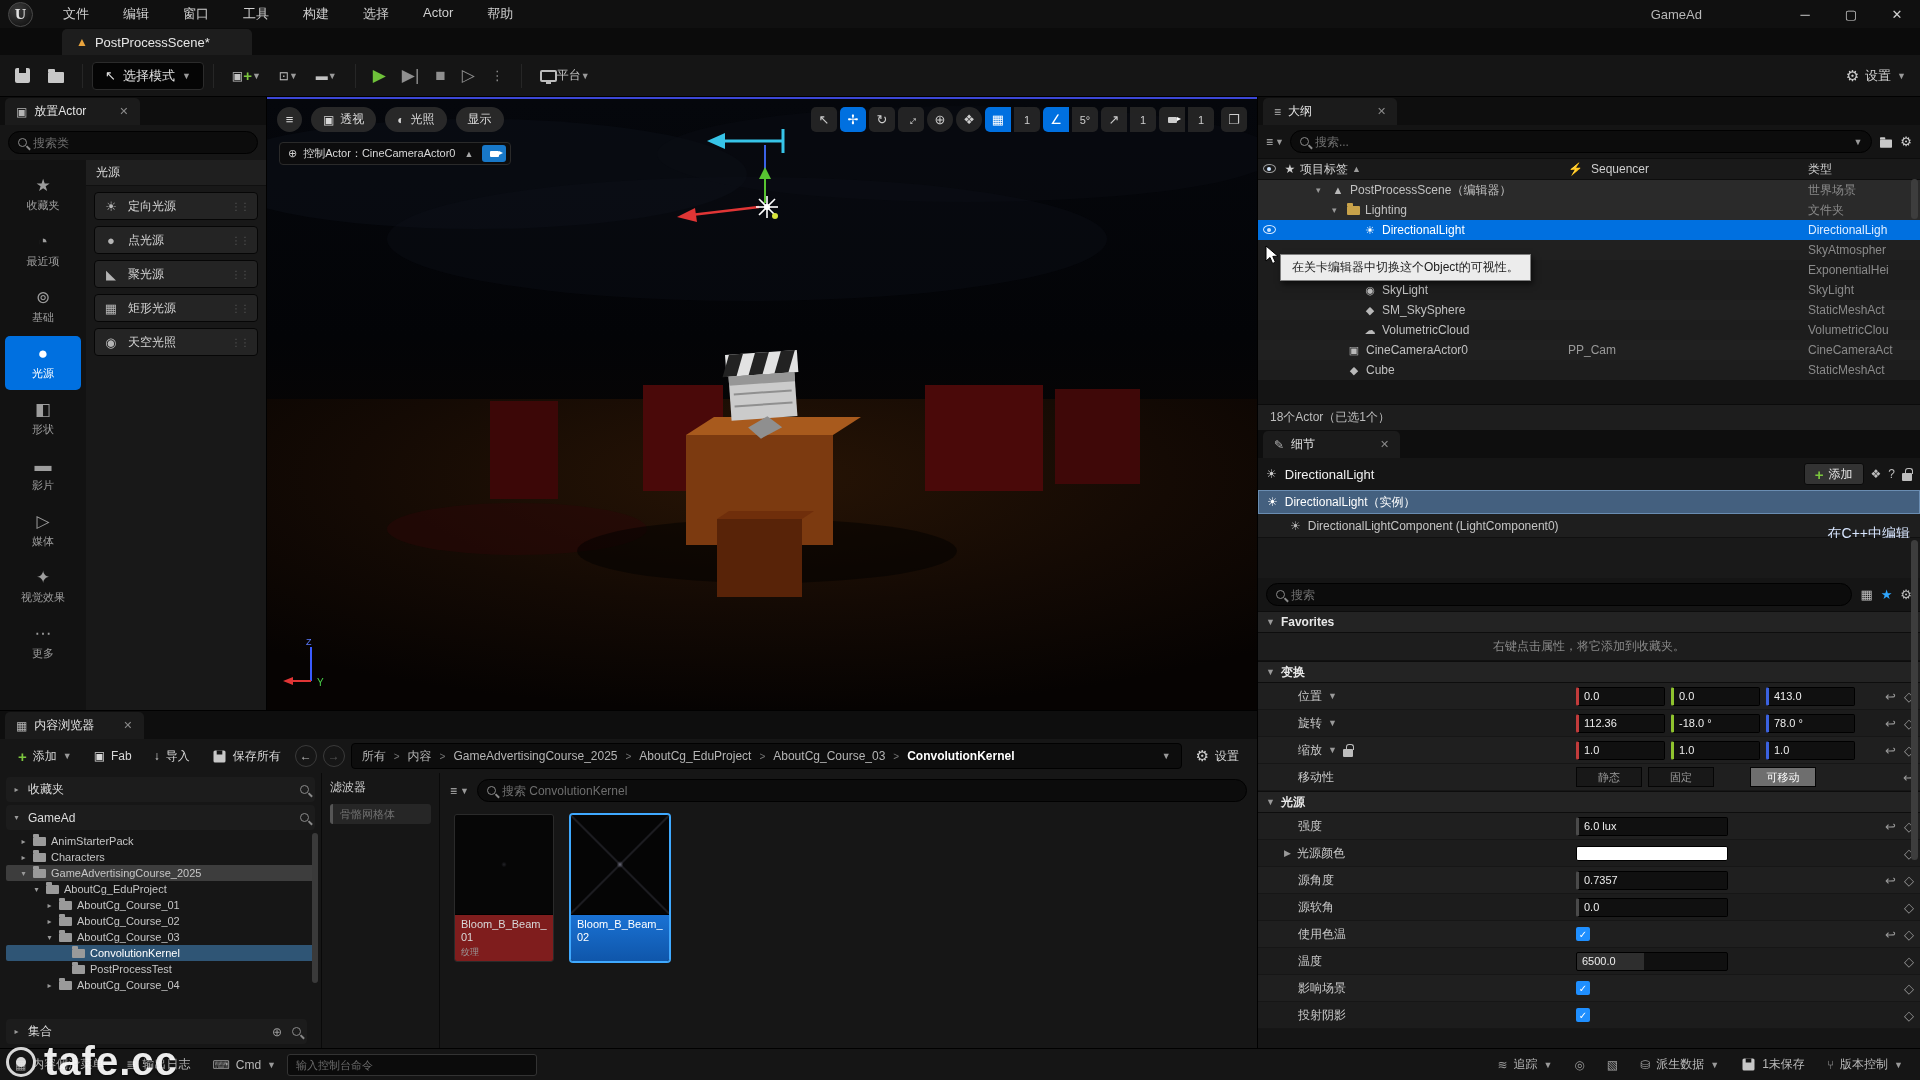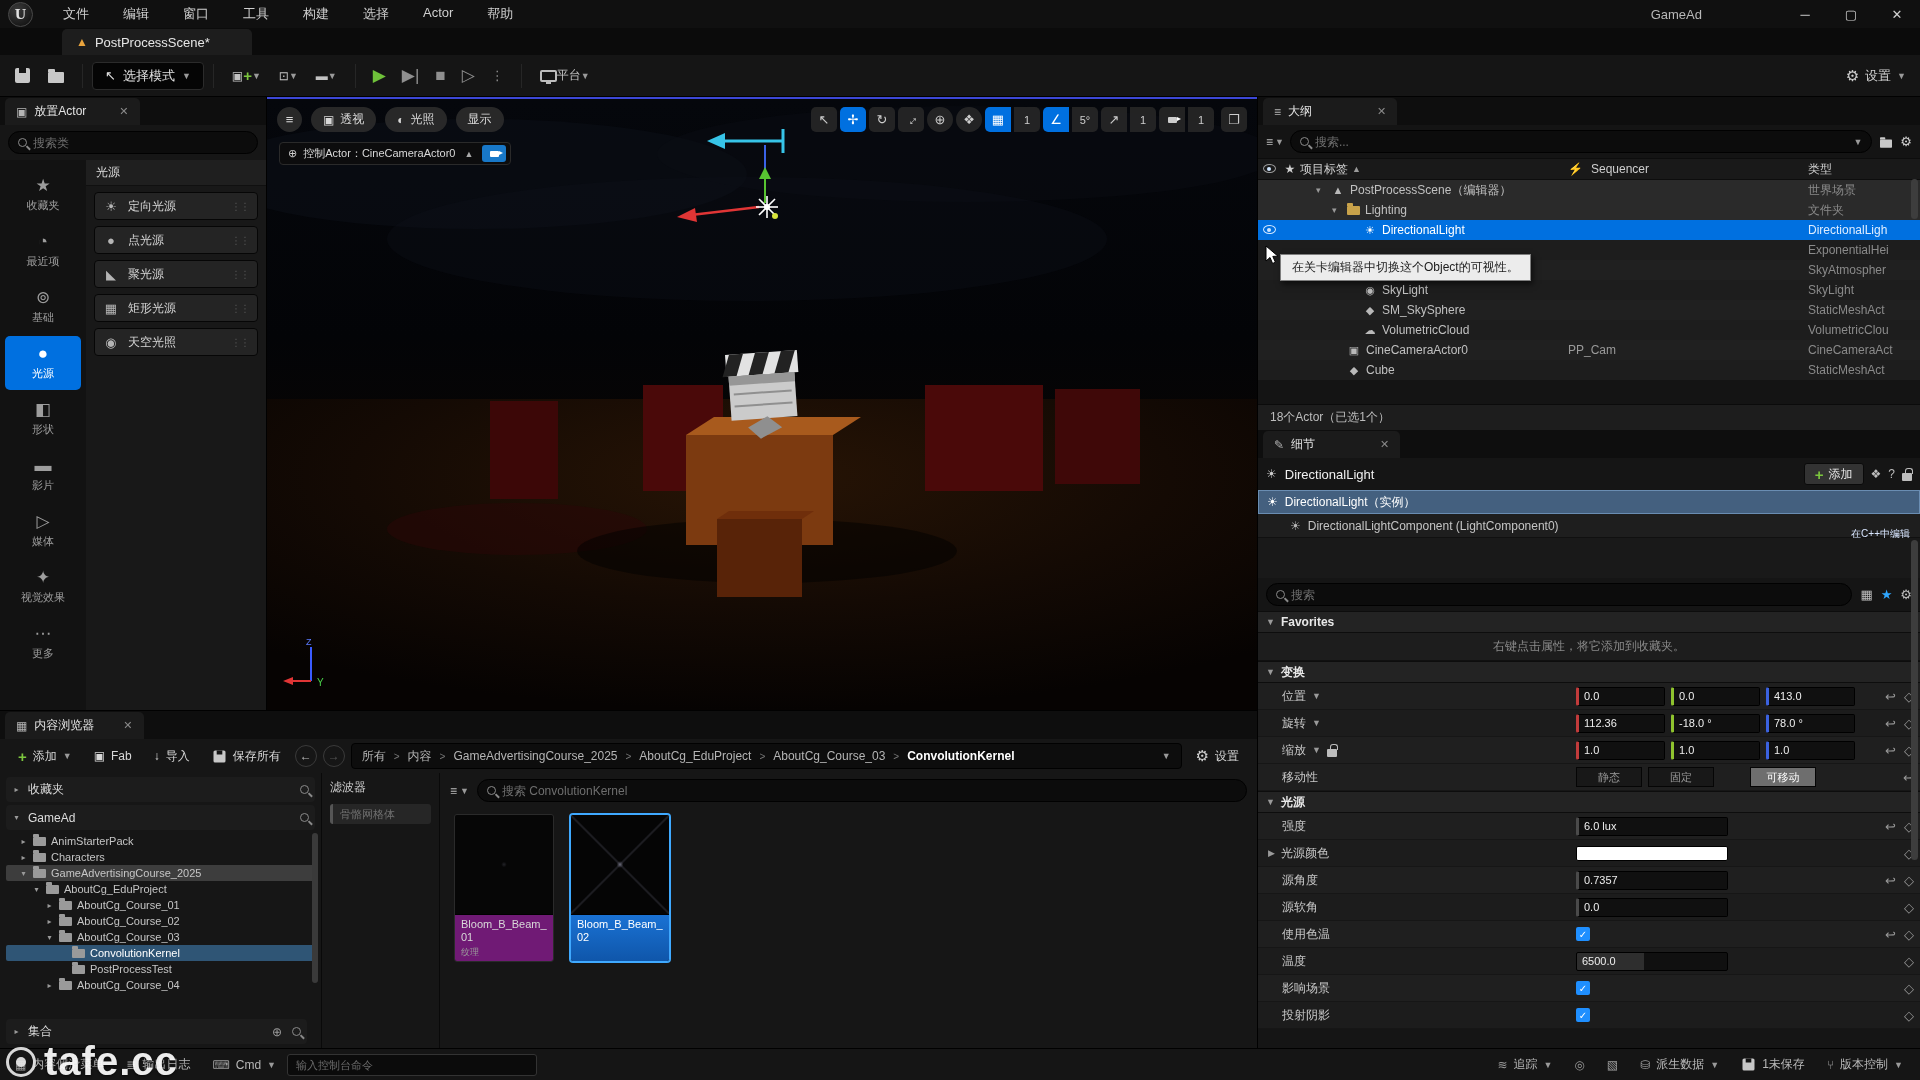--- a/index.html
+++ b/index.html
@@ -113,31 +113,31 @@
 
   
   .details { position:absolute; top:333px; left:0; right:0; bottom:0; display:flex; flex-direction:column; background:#151515; }
   .d-header { height:32px; display:flex; align-items:center; padding:0 8px; gap:8px; }
   .d-title { color:#f0f0f0; font-size:13px; }
   .d-hbtns { margin-left:auto; display:flex; align-items:center; gap:7px; }
   .d-add { background:#333333; border:1px solid #0a0a0a; border-radius:3px; height:22px; display:flex; align-items:center; gap:5px; padding:0 10px; color:#e8e8e8; }
   .d-circle { color:#bdbdbd; font-size:12px; }
   .d-instance { height:24px; background:#44607f; display:flex; align-items:center; gap:7px; padding-left:8px; color:#ffffff; border:1px solid #6a8db2; }
   .d-component { height:24px; background:#1e1e1e; display:flex; align-items:center; gap:7px; padding-left:32px; color:#c5c5c5; border-bottom:1px solid #101010; }
-  .d-cpp { margin-left:auto; margin-right:10px; color:#d8e6ff; text-decoration:underline; font-size:10px;margin-top:17px; }
+  .d-cpp { margin-left:auto; margin-right:10px; color:#d8e6ff; text-decoration:underline; font-size:14px;margin-top:17px; }
   .d-gap { height:40px; background:#191919; }
   .d-search-row { display:flex; align-items:center; gap:8px; padding:5px 8px; }
   .d-sicon { color:#bdbdbd; font-size:13px; }
   .star-blue { color:#2fa7ff; }
   .sec-head { height:22px; background:#232323; border-top:1px solid #0d0d0d; border-bottom:1px solid #0d0d0d; display:flex; align-items:center; gap:6px; padding-left:8px; color:#e8e8e8; font-weight:bold; font-size:12px; }
   .sec-arrow { font-size:9px; color:#9a9a9a; font-weight:normal; }
   .fav-hint { height:28px; background:#1d1d1d; display:flex; align-items:center; justify-content:center; color:#8a8a8a; border-bottom:1px solid #101010; }
   .prow { height:27px; display:flex; align-items:center; background:#1f1f1f; border-bottom:1px solid #161616; padding-right:6px; }
   .prow:nth-child(even) { background:#1c1c1c; }
-  .plabel { flex:1; padding-left:24px; color:#c9c9c9; display:flex; align-items:center; gap:6px; }
+  .plabel { flex:1; padding-left:40px; color:#c9c9c9; display:flex; align-items:center; gap:6px; }
   .val-area { width:288px; display:flex; align-items:center; gap:6px; }
   .vfield { height:19px; background:#101010; border:1px solid #000; border-radius:2px; display:flex; align-items:center; padding:0 5px; color:#eeeeee; font-size:11px; overflow:hidden; white-space:nowrap; }
   .v3 { width:89px; } .v1 { width:152px; }
   .bar-x { border-left:3px solid #c23b3b; } .bar-y { border-left:3px solid #8fc32e; } .bar-z { border-left:3px solid #3b62e0; } .bar-n { border-left:3px solid #4a4a4a; }
   .fill-temp { background:linear-gradient(to right, #2e2e2e 0 45%, #101010 45%); }
   .acts { width:50px; display:flex; align-items:center; justify-content:flex-end; gap:8px; color:#9a9a9a; font-size:13px; }
   .seg { width:66px; height:20px; display:flex; align-items:center; justify-content:center; background:#181818; border:1px solid #050505; color:#9a9a9a; font-size:11px; }
   .seg.on { background:#6e6e6e; color:#ffffff;margin-left:30px; }
   .checkbox { width:14px; height:14px; background:#1f8fff; border-radius:2px; display:flex; align-items:center; justify-content:center; color:#fff; font-size:10px; }
   .swatch { width:152px; height:15px; background:#ffffff; border-radius:2px; border:1px solid #000; }
@@ -174,21 +174,21 @@
   .funnel { color:#bdbdbd; display:flex; align-items:center; gap:3px; }
   .tiles { display:flex; gap:16px; padding:10px 0 0 14px; }
   .tile { width:100px; border:1px solid #2a2a2a; border-radius:3px; overflow:hidden; background:#1e1e1e; }
   .tile.sel { border:1px solid #3fa9ff; box-shadow:0 0 0 1px #3fa9ff; }
   .thumb { width:100%; height:100px; background:
       radial-gradient(circle at 50% 50%, rgba(150,150,170,0.55) 0%, transparent 5%),
       linear-gradient(45deg, transparent 48.8%, rgba(110,110,130,0.28) 50%, transparent 51.2%),
       linear-gradient(-45deg, transparent 48.8%, rgba(110,110,130,0.28) 50%, transparent 51.2%),
       #050505; border-bottom:1px solid #000; }
   .tile.dim .thumb { background: radial-gradient(circle at 50% 50%, rgba(120,120,140,0.25) 0%, transparent 4%), #060606; }
-  .tlabel { height:46px; background:#701a75; padding:3px 6px 2px 6px; display:flex; flex-direction:column; }
+  .tlabel { height:46px; background:#7f1d1d; padding:3px 6px 2px 6px; display:flex; flex-direction:column; }
   .tile.sel .tlabel { background:linear-gradient(#1a72d4,#0f56aa);gap:32px; }
   .tname { font-size:11px; line-height:13px; color:#d8d8d8; word-break:break-all; }
   .tile.sel .tname { color:#ffffff; }
   .ttype { margin-top:auto; font-size:9px; color:#9a9a9a; }
   .tile.sel .ttype { color:#dcebff; }
   .cb-footer { height:24px; display:flex; align-items:center; padding-left:14px; color:#9a9a9a; }
 
   
   .statusbar { position:absolute; left:0; right:0; bottom:0; height:32px; background:#151515; border-top:1px solid #010101; display:flex; align-items:center; z-index:40; }
   .sb-item { display:flex; align-items:center; gap:6px; padding:0 11px; color:#b8b8b8; font-size:12px; height:100%; }
@@ -573,43 +573,43 @@
           <span class="oc-label">
             <span class="o-name" style="padding-left: 48px;">
               <span class="o-exp"></span>
               <span class="o-ico">☀</span>
               <span>DirectionalLight</span>
             </span>
           </span>
           <span class="oc-seq"></span>
           <span class="oc-type">DirectionalLigh</span>
         </div>
+        <div class="out-row" style="background: rgb(32, 32, 32);">
+          <span class="oc-eye"></span>
+          <span class="oc-star"></span>
+          <span class="oc-label">
+            <span class="o-name" style="padding-left: 48px;">
+              <span class="o-exp"></span>
+              <span></span>
+            </span>
+          </span>
+          <span class="oc-seq"></span>
+          <span class="oc-type">SkyAtmospher</span>
+        </div>
         <div class="out-row" style="background: rgb(29, 29, 29);">
           <span class="oc-eye"></span>
           <span class="oc-star"></span>
           <span class="oc-label">
             <span class="o-name" style="padding-left: 48px;">
               <span class="o-exp"></span>
               <span></span>
             </span>
           </span>
           <span class="oc-seq"></span>
           <span class="oc-type">ExponentialHei</span>
-        </div>
-        <div class="out-row" style="background: rgb(32, 32, 32);">
-          <span class="oc-eye"></span>
-          <span class="oc-star"></span>
-          <span class="oc-label">
-            <span class="o-name" style="padding-left: 48px;">
-              <span class="o-exp"></span>
-              <span></span>
-            </span>
-          </span>
-          <span class="oc-seq"></span>
-          <span class="oc-type">SkyAtmospher</span>
         </div>
         <div class="out-row" style="background: rgb(29, 29, 29);">
           <span class="oc-eye"></span>
           <span class="oc-star"></span>
           <span class="oc-label">
             <span class="o-name" style="padding-left: 48px;">
               <span class="o-exp"></span>
               <span class="o-ico">◉</span>
               <span>SkyLight</span>
             </span>

